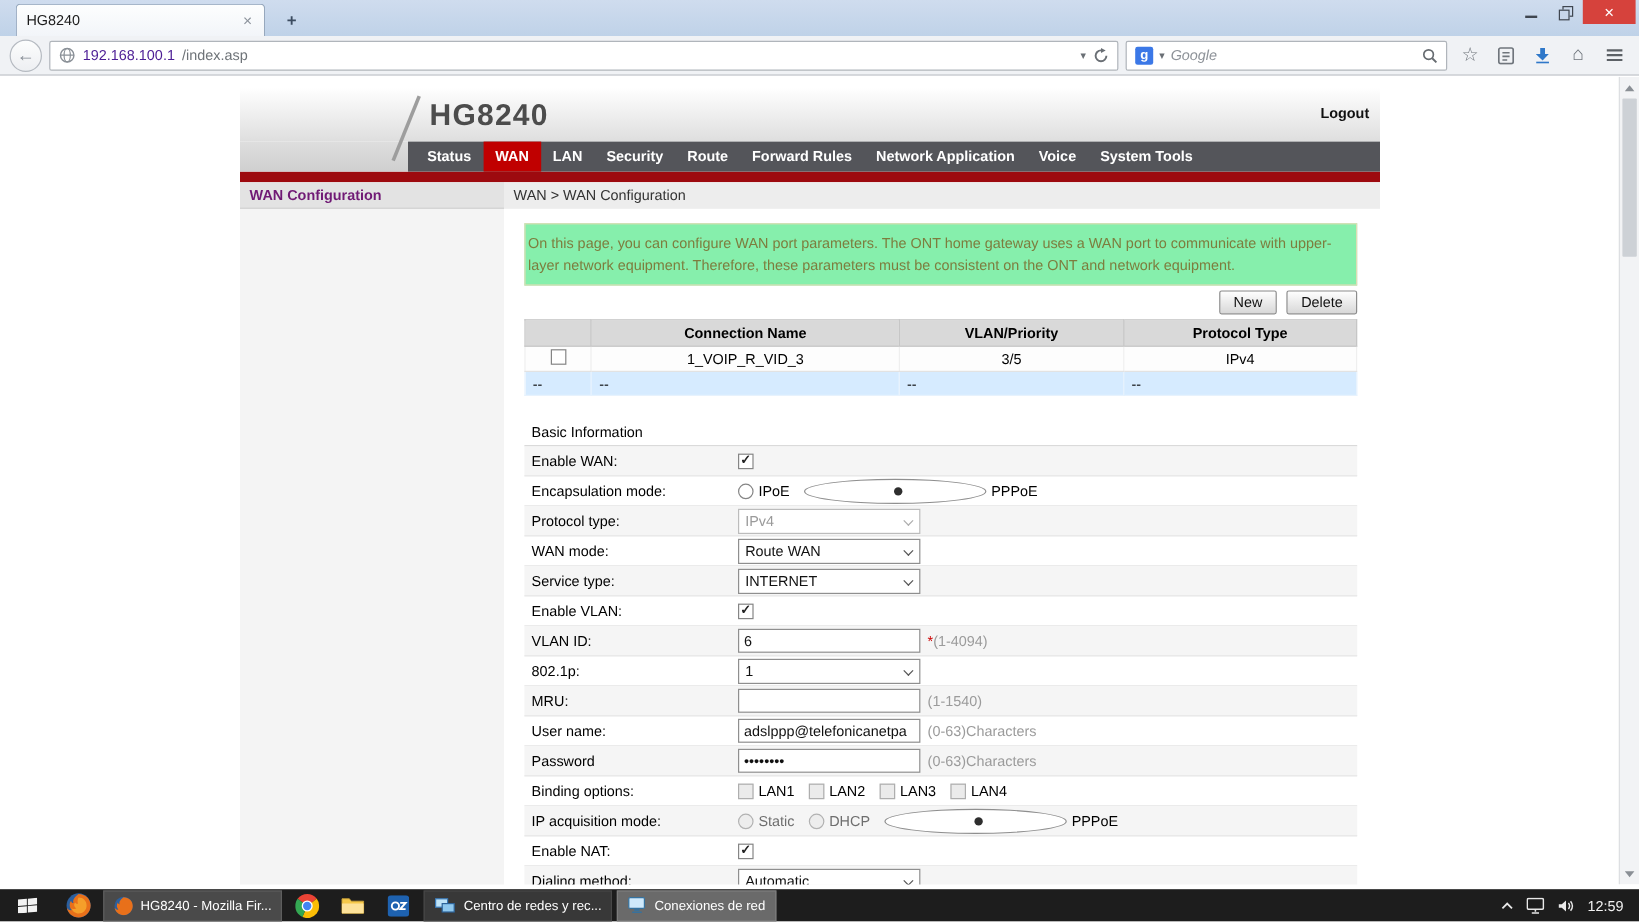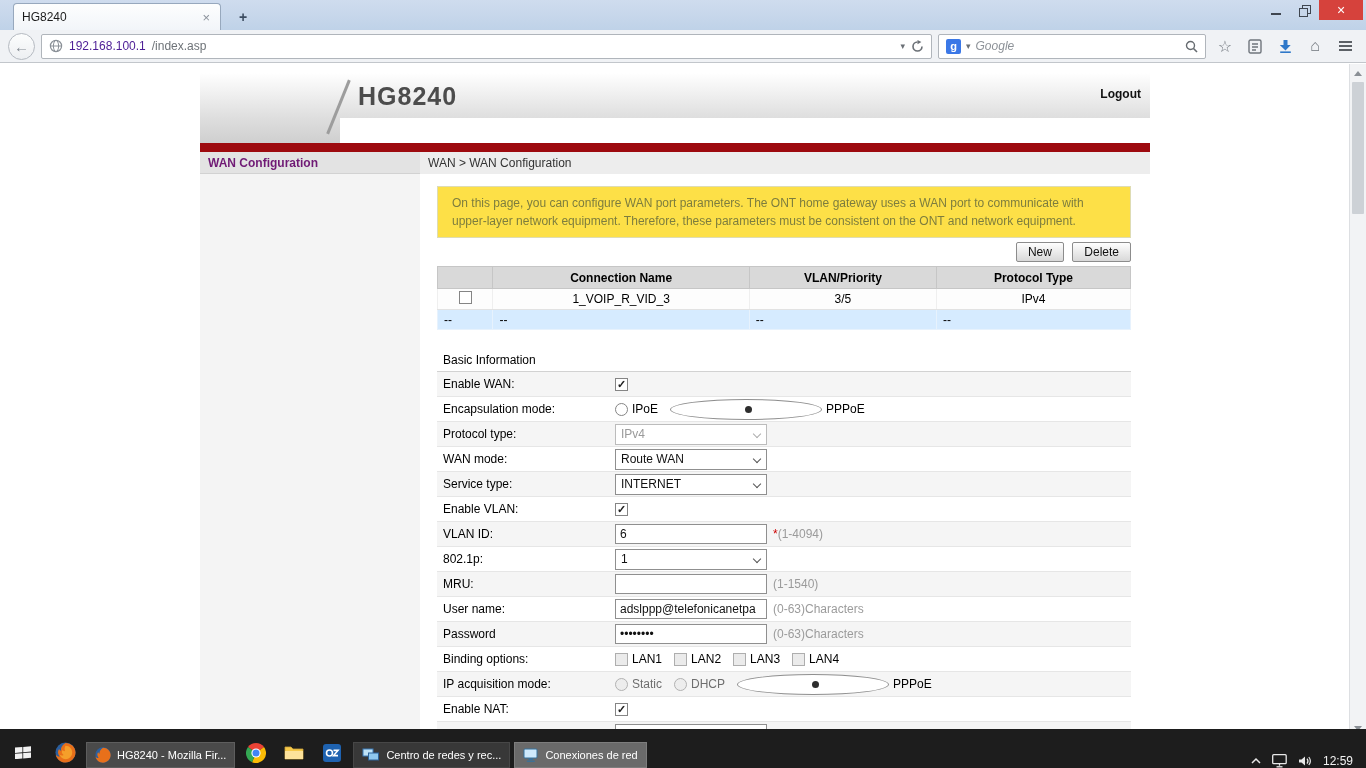--- a/index.html
+++ b/index.html
@@ -65,21 +65,21 @@
   .red-bar{height:9px;background:#9d0a0f;}
 
   
   .content{display:flex;min-height:585px;align-items:stretch;}
   .sidebar{width:220px;background:#f4f4f4;flex:none;}
   .side-item{height:22px;line-height:22px;padding-left:8px;font-weight:bold;color:#701a75;background:#e3e3e3;
              border-bottom:1px solid #d2d2d2;}
   .main{flex:1;background:#fff;min-width:0;}
   .crumb{height:22px;line-height:22px;background:#ededed;color:#333;padding-left:8px;}
   .main-inner{padding:12px 19px 0 17px;}
-  .infobox{background:#fde047;border:1px solid #dedcb4;color:#7d7d3e;padding:7px 14px;line-height:1.5;}
+  .infobox{background:#86efac;border:1px solid #dedcb4;color:#7d7d3e;padding:7px 2px;line-height:1.5;}
   .actions{margin-top:4px;text-align:right;height:21px;}
   .btn{display:inline-block;font-size:12px;font-family:inherit;padding:2px 11px;margin-left:5px;color:#111;
        background:linear-gradient(#fefefe,#d8d8d8);border:1px solid #8c8c8c;border-radius:2px;}
   table.conn{width:100%;border-collapse:collapse;margin-top:3px;}
   table.conn th{background:#d9d9d9;font-size:12px;font-weight:bold;height:22px;border:1px solid #c6c6c6;text-align:center;}
   table.conn td{font-size:12px;height:21px;text-align:center;border-bottom:1px solid #e2e2e2;border-left:1px solid #efefef;
                 border-right:1px solid #efefef;background:#fdfdfd;}
   table.conn tr.sel-row td{background:#d6ebff;text-align:left;padding-left:6px;height:20px;border-color:#e7f2fd;}
   .col-chk{width:8%;} .col-name{width:37%;} .col-vlan{width:27%;} .col-proto{width:28%;}
   .section-title{margin-top:19px;font-weight:normal;padding:4px 0 4px 6px;border-bottom:1px solid #d2d2d2;}
@@ -113,21 +113,21 @@
   
   .scrollbar{position:absolute;top:0;right:0;width:17px;height:673px;background:#f2f3f5;border-left:1px solid #dddfe2;}
   .sb-btn{position:absolute;left:0;width:16px;height:16px;display:flex;align-items:center;justify-content:center;}
   .sb-up{top:1px;} .sb-down{bottom:1px;}
   .sb-arrow{width:0;height:0;border-left:4px solid transparent;border-right:4px solid transparent;}
   .sb-up .sb-arrow{border-bottom:5px solid #8a8f95;}
   .sb-down .sb-arrow{border-top:5px solid #8a8f95;}
   .sb-thumb{position:absolute;left:2px;top:18px;width:12px;height:132px;background:#cdd1d6;border-radius:1px;}
 
   
-  .taskbar{position:absolute;bottom:0;left:0;right:0;height:39px;background:#1d1d1d;display:flex;align-items:flex-end;}
+  .taskbar{position:absolute;bottom:0;left:0;right:0;height:27px;background:#1d1d1d;display:flex;align-items:center;}
   .tb-start{width:46px;height:31px;display:flex;align-items:center;justify-content:center;flex:none;}
   .tb-qicon{width:38px;height:31px;display:flex;align-items:center;justify-content:center;flex:none;}
   .tb-task{display:flex;align-items:center;gap:6px;padding:0 8px;height:26px;margin:0 2px;max-width:158px;
            font-size:11px;color:#fff;white-space:nowrap;overflow:hidden;flex:none;}
   .tb-task .t-label{overflow:hidden;text-overflow:ellipsis;}
   .tb-task.active{background:#4a4a4a;border:1px solid #5e5e5e;}
   .tb-task.normal{background:#383838;border:1px solid #474747;}
   .tb-task.light{background:#6a6a6a;border:1px solid #7d7d7d;}
   .chrome-icon{width:20px;height:20px;flex:none;}
   .tb-tray{margin-left:auto;display:flex;align-items:center;gap:11px;padding-right:13px;color:#fff;}
@@ -205,20 +205,31 @@
     </div>
   </div>
 
   <div class="viewport">
     <div class="page">
 
       <div class="hdr">
         <div class="hdr-band-top"></div>
         <div class="hdr-band-nav">
           <div class="hdr-nav-left"></div>
+          <div class="hdr-nav-tabs">
+            <span class="ntab">Status</span>
+            <span class="ntab active">WAN</span>
+            <span class="ntab">LAN</span>
+            <span class="ntab">Security</span>
+            <span class="ntab">Route</span>
+            <span class="ntab">Forward Rules</span>
+            <span class="ntab">Network Application</span>
+            <span class="ntab">Voice</span>
+            <span class="ntab">System Tools</span>
+          </div>
         </div>
         <div class="hdr-slash"></div>
         <div class="model">HG8240</div>
         <div class="logout">Logout</div>
       </div>
       <div class="red-bar"></div>
 
       <div class="content">
         <div class="sidebar">
           <div class="side-item">WAN Configuration</div>

